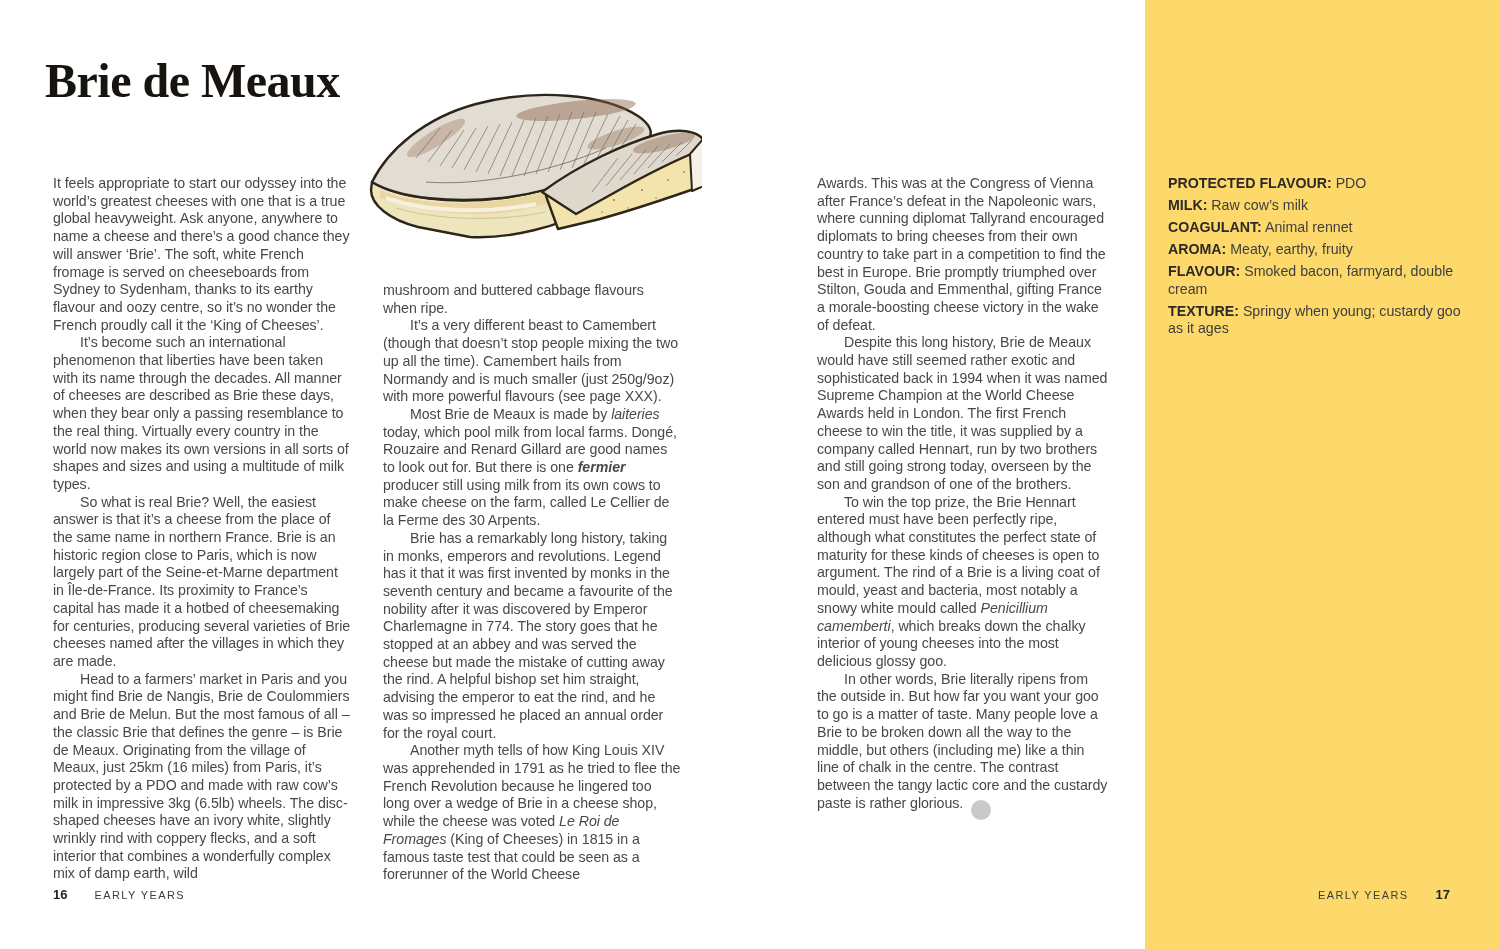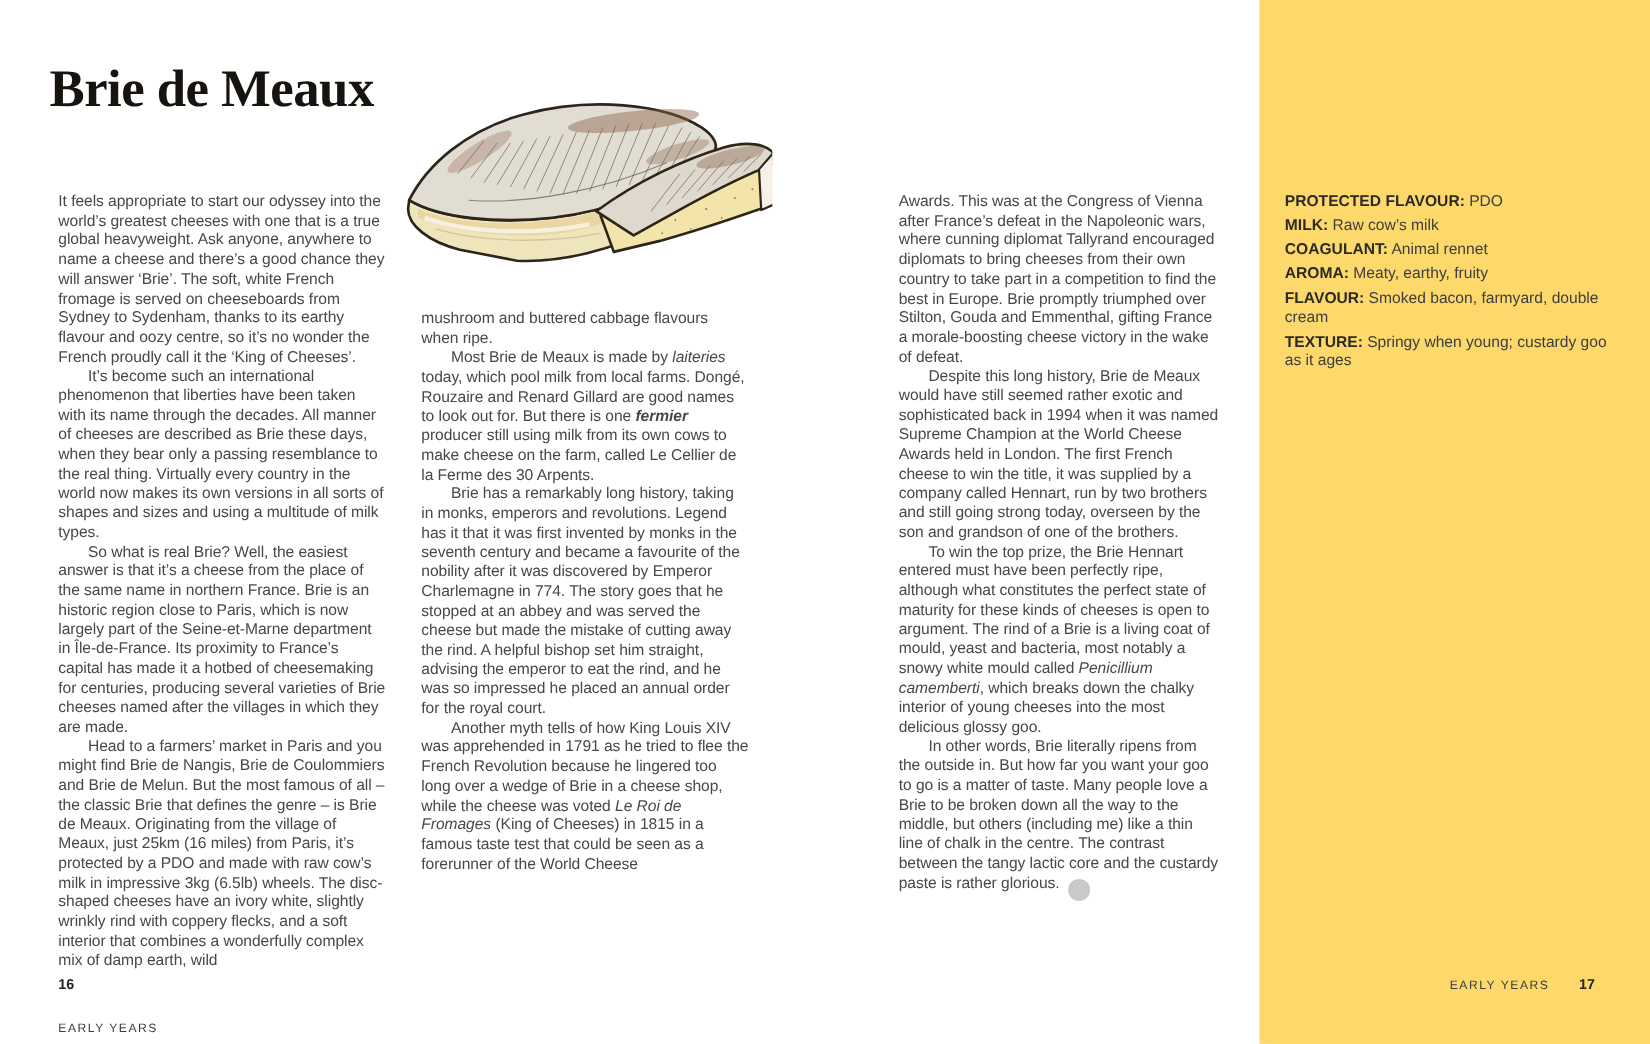--- a/index.html
+++ b/index.html
@@ -43,21 +43,21 @@
     position:absolute;left:1168px;top:175px;width:300px;
     font-size:14.2px;line-height:17.5px;color:#3e3e3e;
   }
   .fact-panel p.entry{margin:0 0 4.5px 0;}
   .fact-panel p.entry.spaced{margin-top:14px;}
   .fact-panel .lbl{font-weight:700;color:#2d2a26;}
   .rosette{vertical-align:-3px;margin-right:5px;}
   .footer{
     position:absolute;top:887px;display:flex;align-items:baseline;gap:27px;
   }
-  .footer-left{left:53px;flex-direction:column;}
+  .footer-left{left:53px;}
   .footer-right{right:50px;}
   .footer .pagenum{font-weight:700;font-size:13px;color:#232323;}
   .footer .section{font-size:11px;letter-spacing:1.4px;color:#3c3c3c;}
 </style>
 </head>
 <body>
 
 <div class="sidebar-bg"></div>
 
 <h1 class="page-title">Brie de Meaux</h1>
@@ -129,20 +129,21 @@
 </svg>
 
 <div class="col col1">
     <p class="para"><span>It feels appropriate to start our odyssey into the world’s greatest cheeses with one that is a true global heavyweight. Ask anyone, anywhere to name a cheese and there’s a good chance they will answer ‘Brie’. The soft, white French fromage is served on cheeseboards from Sydney to Sydenham, thanks to its earthy flavour and oozy centre, so it’s no wonder the French proudly call it the ‘King of Cheeses’.</span></p>
     <p class="para indent"><span>It’s become such an international phenomenon that liberties have been taken with its name through the decades. All manner of cheeses are described as Brie these days, when they bear only a passing resemblance to the real thing. Virtually every country in the world now makes its own versions in all sorts of shapes and sizes and using a multitude of milk types.</span></p>
     <p class="para indent"><span>So what is real Brie? Well, the easiest answer is that it’s a cheese from the place of the same name in northern France. Brie is an historic region close to Paris, which is now largely part of the Seine-et-Marne department in Île-de-France. Its proximity to France’s capital has made it a hotbed of cheesemaking for centuries, producing several varieties of Brie cheeses named after the villages in which they are made.</span></p>
     <p class="para indent"><span>Head to a farmers’ market in Paris and you might find Brie de Nangis, Brie de Coulommiers and Brie de Melun. But the most famous of all – the classic Brie that defines the genre – is Brie de Meaux. Originating from the village of Meaux, just 25km (16 miles) from Paris, it’s protected by a PDO and made with raw cow’s milk in impressive 3kg (6.5lb) wheels. The disc-shaped cheeses have an ivory white, slightly wrinkly rind with coppery flecks, and a soft interior that combines a wonderfully complex mix of damp earth, wild</span></p>
   </div>
 <div class="col col2">
     <p class="para"><span>mushroom and buttered cabbage flavours when ripe.</span></p>
+    <p class="para indent"><span>It’s a very different beast to Camembert (though that doesn’t stop people mixing the two up all the time). Camembert hails from Normandy and is much smaller (just 250g/9oz) with more powerful flavours (see page XXX).</span></p>
     <p class="para indent"><span>Most Brie de Meaux is made by </span><span class="it">laiteries</span><span> today, which pool milk from local farms. Dongé, Rouzaire and Renard Gillard are good names to look out for. But there is one </span><span class="it bd">fermier</span><span> producer still using milk from its own cows to make cheese on the farm, called Le Cellier de la Ferme des 30 Arpents.</span></p>
     <p class="para indent"><span>Brie has a remarkably long history, taking in monks, emperors and revolutions. Legend has it that it was first invented by monks in the seventh century and became a favourite of the nobility after it was discovered by Emperor Charlemagne in 774. The story goes that he stopped at an abbey and was served the cheese but made the mistake of cutting away the rind. A helpful bishop set him straight, advising the emperor to eat the rind, and he was so impressed he placed an annual order for the royal court.</span></p>
     <p class="para indent"><span>Another myth tells of how King Louis XIV was apprehended in 1791 as he tried to flee the French Revolution because he lingered too long over a wedge of Brie in a cheese shop, while the cheese was voted </span><span class="it">Le Roi de Fromages</span><span> (King of Cheeses) in 1815 in a famous taste test that could be seen as a forerunner of the World Cheese</span></p>
   </div>
 <div class="col col3">
     <p class="para"><span>Awards. This was at the Congress of Vienna after France’s defeat in the Napoleonic wars, where cunning diplomat Tallyrand encouraged diplomats to bring cheeses from their own country to take part in a competition to find the best in Europe. Brie promptly triumphed over Stilton, Gouda and Emmenthal, gifting France a morale-boosting cheese victory in the wake of defeat.</span></p>
     <p class="para indent"><span>Despite this long history, Brie de Meaux would have still seemed rather exotic and sophisticated back in 1994 when it was named Supreme Champion at the World Cheese Awards held in London. The first French cheese to win the title, it was supplied by a company called Hennart, run by two brothers and still going strong today, overseen by the son and grandson of one of the brothers.</span></p>
     <p class="para indent"><span>To win the top prize, the Brie Hennart entered must have been perfectly ripe, although what constitutes the perfect state of maturity for these kinds of cheeses is open to argument. The rind of a Brie is a living coat of mould, yeast and bacteria, most notably a snowy white mould called </span><span class="it">Penicillium camemberti</span><span>, which breaks down the chalky interior of young cheeses into the most delicious glossy goo.</span></p>
     <p class="para indent"><span>In other words, Brie literally ripens from the outside in. But how far you want your goo to go is a matter of taste. Many people love a Brie to be broken down all the way to the middle, but others (including me) like a thin line of chalk in the centre. The contrast between the tangy lactic core and the custardy paste is rather glorious.</span><span class="pm-badge">PM</span></p>
   </div>

